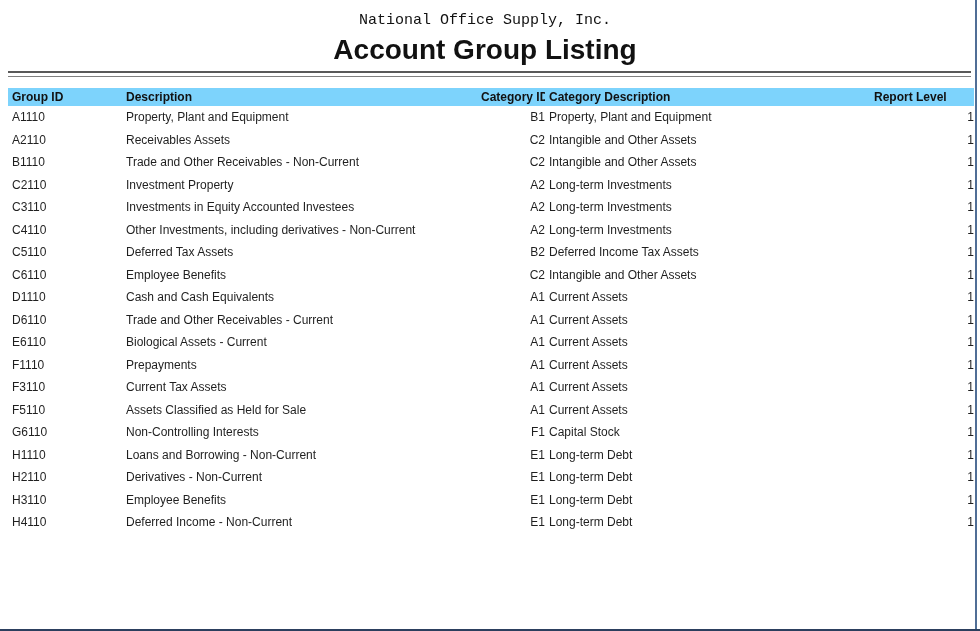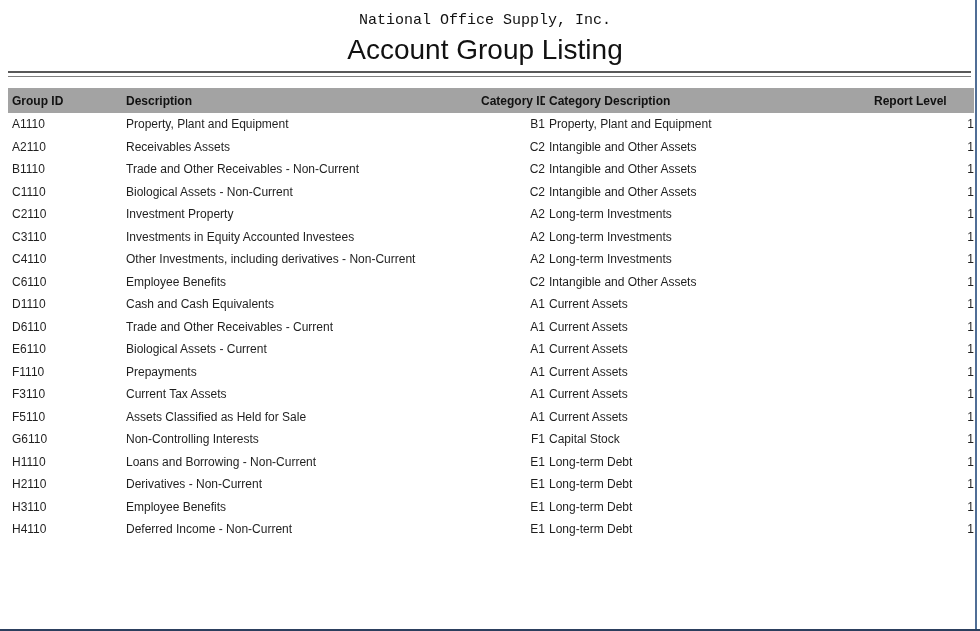--- a/index.html
+++ b/index.html
@@ -17,42 +17,42 @@
     position:absolute; top:12px; left:0; right:10px;
     text-align:center;
     font-size:15px;
     color:#111111;
     font-family:Liberation Mono, monospace;
   }
   .report-title {
     position:absolute; top:34px; left:0; right:10px;
     text-align:center;
     font-size:28px;
-    font-weight:400;
+    font-weight:700;
     color:#111111;
   }
   .double-rule {
     position:absolute; top:71px; left:8px; right:9px;
     height:3px;
     border-top:2px solid #595959;
     border-bottom:1px solid #7f7f7f;
   }
 
   table.listing {
     position:absolute; top:88px; left:8px;
     width:966px;
     border-collapse:collapse;
     table-layout:fixed;
     font-size:12px;
   }
   table.listing th {
-    background:#a3a3a3;
+    background:#7dd3fc;
     font-weight:bold;
     color:#111111;
-    height:25px;
+    height:18px;
     padding:0 0 0 4px;
     text-align:left;
     vertical-align:middle;
     white-space:nowrap;
     overflow:hidden;
   }
   table.listing td {
     height:22.5px;
     padding:0 0 0 4px;
     vertical-align:middle;
@@ -121,27 +121,20 @@
           <td class="col-level">1</td>
         </tr>
         <tr>
           <td class="col-groupid">B1110</td>
           <td class="col-desc">Trade and Other Receivables - Non-Current</td>
           <td class="col-catid">C2</td>
           <td class="col-catdesc">Intangible and Other Assets</td>
           <td class="col-level">1</td>
         </tr>
         <tr>
-          <td class="col-groupid">C1110</td>
-          <td class="col-desc">Biological Assets - Non-Current</td>
-          <td class="col-catid">C2</td>
-          <td class="col-catdesc">Intangible and Other Assets</td>
-          <td class="col-level">1</td>
-        </tr>
-        <tr>
           <td class="col-groupid">C2110</td>
           <td class="col-desc">Investment Property</td>
           <td class="col-catid">A2</td>
           <td class="col-catdesc">Long-term Investments</td>
           <td class="col-level">1</td>
         </tr>
         <tr>
           <td class="col-groupid">C3110</td>
           <td class="col-desc">Investments in Equity Accounted Investees</td>
           <td class="col-catid">A2</td>
@@ -149,20 +142,27 @@
           <td class="col-level">1</td>
         </tr>
         <tr>
           <td class="col-groupid">C4110</td>
           <td class="col-desc">Other Investments, including derivatives - Non-Current</td>
           <td class="col-catid">A2</td>
           <td class="col-catdesc">Long-term Investments</td>
           <td class="col-level">1</td>
         </tr>
         <tr>
+          <td class="col-groupid">C5110</td>
+          <td class="col-desc">Deferred Tax Assets</td>
+          <td class="col-catid">B2</td>
+          <td class="col-catdesc">Deferred Income Tax Assets</td>
+          <td class="col-level">1</td>
+        </tr>
+        <tr>
           <td class="col-groupid">C6110</td>
           <td class="col-desc">Employee Benefits</td>
           <td class="col-catid">C2</td>
           <td class="col-catdesc">Intangible and Other Assets</td>
           <td class="col-level">1</td>
         </tr>
         <tr>
           <td class="col-groupid">D1110</td>
           <td class="col-desc">Cash and Cash Equivalents</td>
           <td class="col-catid">A1</td>

